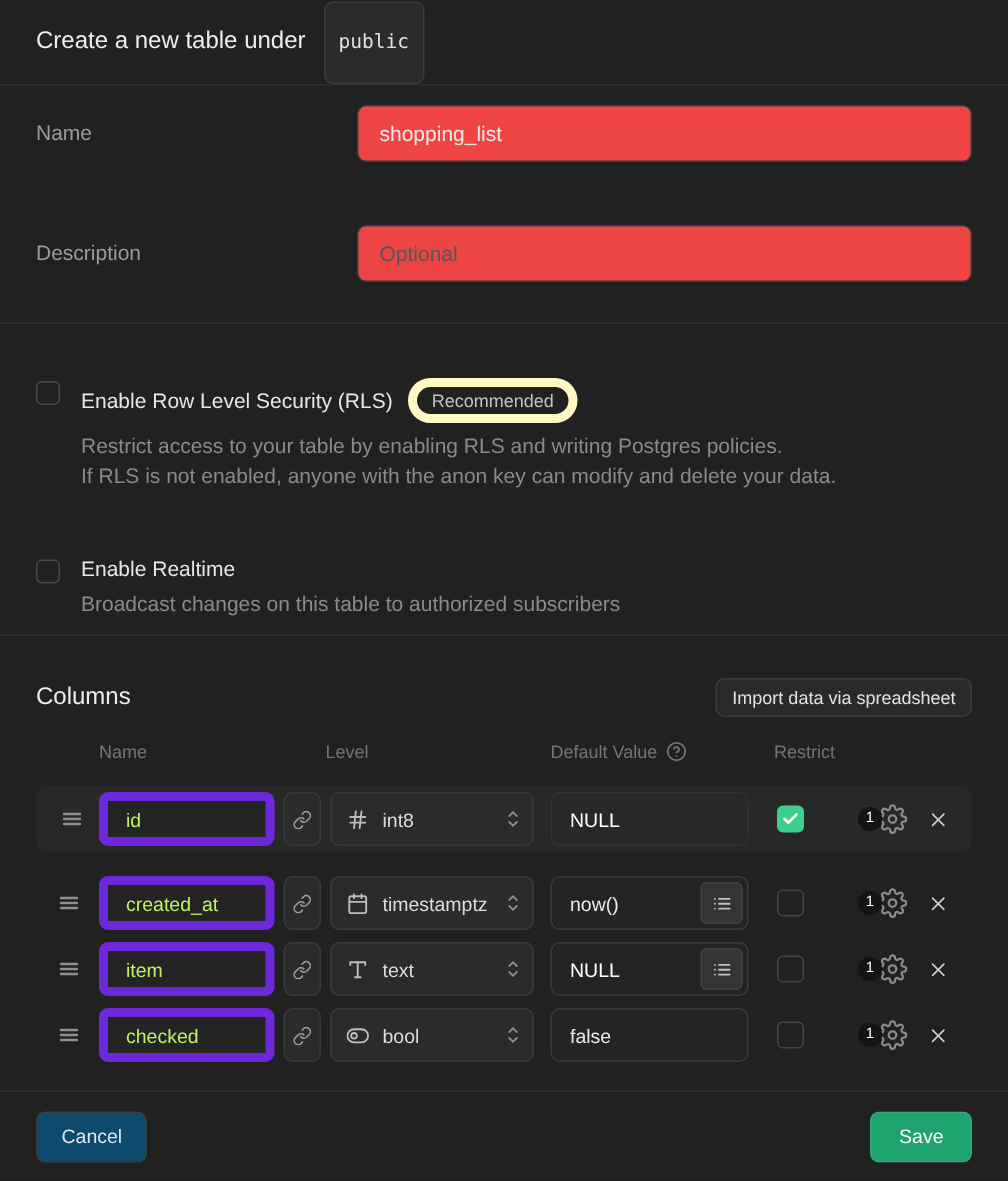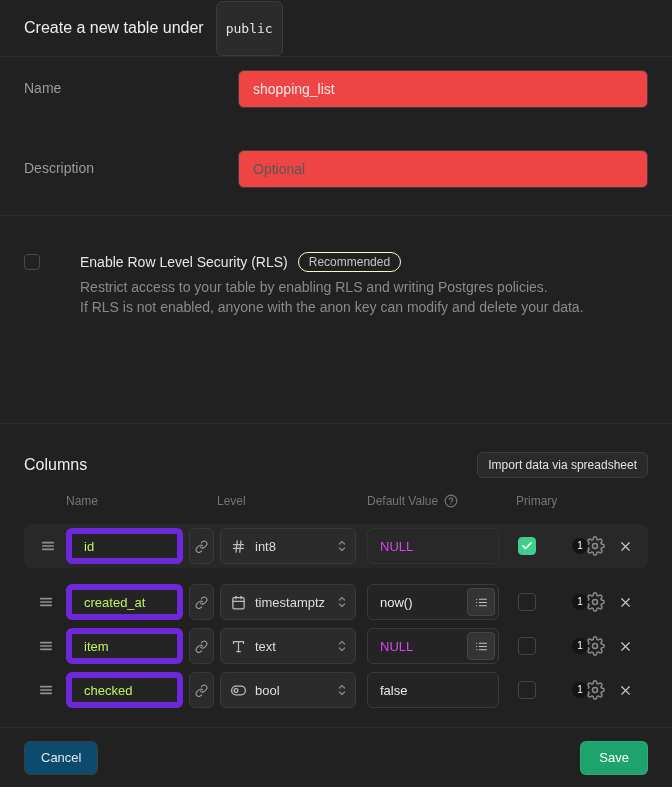--- a/index.html
+++ b/index.html
@@ -43,33 +43,33 @@
     color: #eaeaea; font-size: 14px; font-family: inherit;
     padding: 0 14px; outline: none;
   }
   .text-input::placeholder { color: #575757; }
   
   .section-toggles {
     height: 208px; flex: none;
     padding: 36px 24px 0;
     border-bottom: 1px solid #2e2e2e;
   }
-  .toggle-row { display: flex; align-items: flex-start; gap: 26px; }
+  .toggle-row { display: flex; align-items: flex-start; }
   .toggle-row.realtime { margin-top: 44px; }
   .checkbox {
     width: 16px; height: 16px; flex: none; margin-top: 2px;
     border: 1px solid #4a4a4a; border-radius: 4px; background: transparent;
     cursor: pointer;
   }
   .toggle-content { margin-left: 14px; }
   .toggle-title-row { display: flex; align-items: center; gap: 10px; }
   .toggle-label { font-size: 14px; color: #e6e6e6; }
   .badge-pill {
     font-size: 12px; color: #c4c4c4;
-    border: 1px solid #fef9c3; border-radius: 999px;
+    border: 6px solid #fef9c3; border-radius: 999px;
     padding: 2px 10px;
   }
   .toggle-desc { font-size: 14px; color: #8a8a8a; line-height: 20px; margin-top: 5px; }
   
   .section-columns { flex: 1; padding: 28px 24px 0; }
   .columns-title-row { display: flex; justify-content: space-between; align-items: center; height: 26px; }
   .columns-title { font-size: 16px; color: #ededed; }
   .import-btn {
     height: 26px; padding: 0 10px;
     background: #2a2a2a; border: 1px solid #3d3d3d; border-radius: 6px;
@@ -110,21 +110,21 @@
   }
   .type-glyph { width: 15px; height: 15px; color: #bdbdbd; flex: none; }
   .type-label { margin-left: 9px; font-size: 13px; color: #dcdcdc; white-space: nowrap; }
   .select-caret { position: absolute; right: 7px; top: 50%; transform: translateY(-50%); width: 12px; height: 14px; color: #8a8a8a; }
   .default-wrap { left: 343px; width: 132px; height: 36px; }
   .default-input {
     width: 100%; height: 100%;
     background: #242424; border: 1px solid #3a3a3a; border-radius: 6px;
     color: #eaeaea; font-size: 13px; font-family: inherit; padding: 0 12px; outline: none;
   }
-  .default-placeholder .default-input { color: #d946ef; }
+  .default-placeholder .default-input { color: #ffffff; }
   .default-disabled .default-input { border-color: #323232; background: transparent; }
   .list-btn {
     position: absolute; right: 4px; top: 4px; width: 28px; height: 28px;
     background: #343434; border: 1px solid #454545; border-radius: 4px;
     display: flex; align-items: center; justify-content: center;
     color: #c0c0c0; cursor: pointer; padding: 0;
   }
   .primary-checkbox {
     left: 494px; width: 18px; height: 18px;
     border: 1px solid #454545; border-radius: 4px; background: transparent;
@@ -187,39 +187,48 @@
         <div class="toggle-title-row">
           <span class="toggle-label">Enable Row Level Security (RLS)</span>
           <span class="badge-pill">Recommended</span>
         </div>
         <div class="toggle-desc">
           <div>Restrict access to your table by enabling RLS and writing Postgres policies.</div>
           <div>If RLS is not enabled, anyone with the anon key can modify and delete your data.</div>
         </div>
       </div>
     </div>
+    <div class="toggle-row realtime">
+      <span class="checkbox"></span>
+      <div class="toggle-content">
+        <div class="toggle-title-row">
+          <span class="toggle-label">Enable Realtime</span>
+        </div>
+        <div class="toggle-desc">Broadcast changes on this table to authorized subscribers</div>
+      </div>
+    </div>
   </div>
 
   <div class="section-columns">
     <div class="columns-title-row">
       <span class="columns-title">Columns</span>
       <button class="import-btn">Import data via spreadsheet</button>
     </div>
     <div class="table-headers">
       <span class="th th-name">Name</span>
       <span class="th th-type">Level</span>
       <span class="th th-default">
         <span>Default Value</span>
         <svg class="help-icon" viewBox="0 0 24 24" fill="none" stroke="currentColor" stroke-width="2" stroke-linecap="round" stroke-linejoin="round">
             <circle cx="12" cy="12" r="10"></circle>
             <path d="M9.09 9a3 3 0 0 1 5.83 1c0 2-3 3-3 3"></path>
             <line x1="12" y1="17" x2="12.01" y2="17"></line>
           </svg>
       </span>
-      <span class="th th-primary">Primary</span>
+      <span class="th th-primary">Restrict</span>
     </div>
     <div>
   <div class="col-row is-highlighted is-primary default-disabled default-placeholder no-list-btn">
     <svg class="rowel drag-handle" viewBox="0 0 24 24" fill="none" stroke="currentColor" stroke-width="2.4" stroke-linecap="round">
             <line x1="4" y1="7" x2="20" y2="7"></line>
             <line x1="4" y1="12" x2="20" y2="12"></line>
             <line x1="4" y1="17" x2="20" y2="17"></line>
           </svg>
     <input class="rowel row-name-input" type="text" value="id" style="">
     <button class="rowel link-btn">

